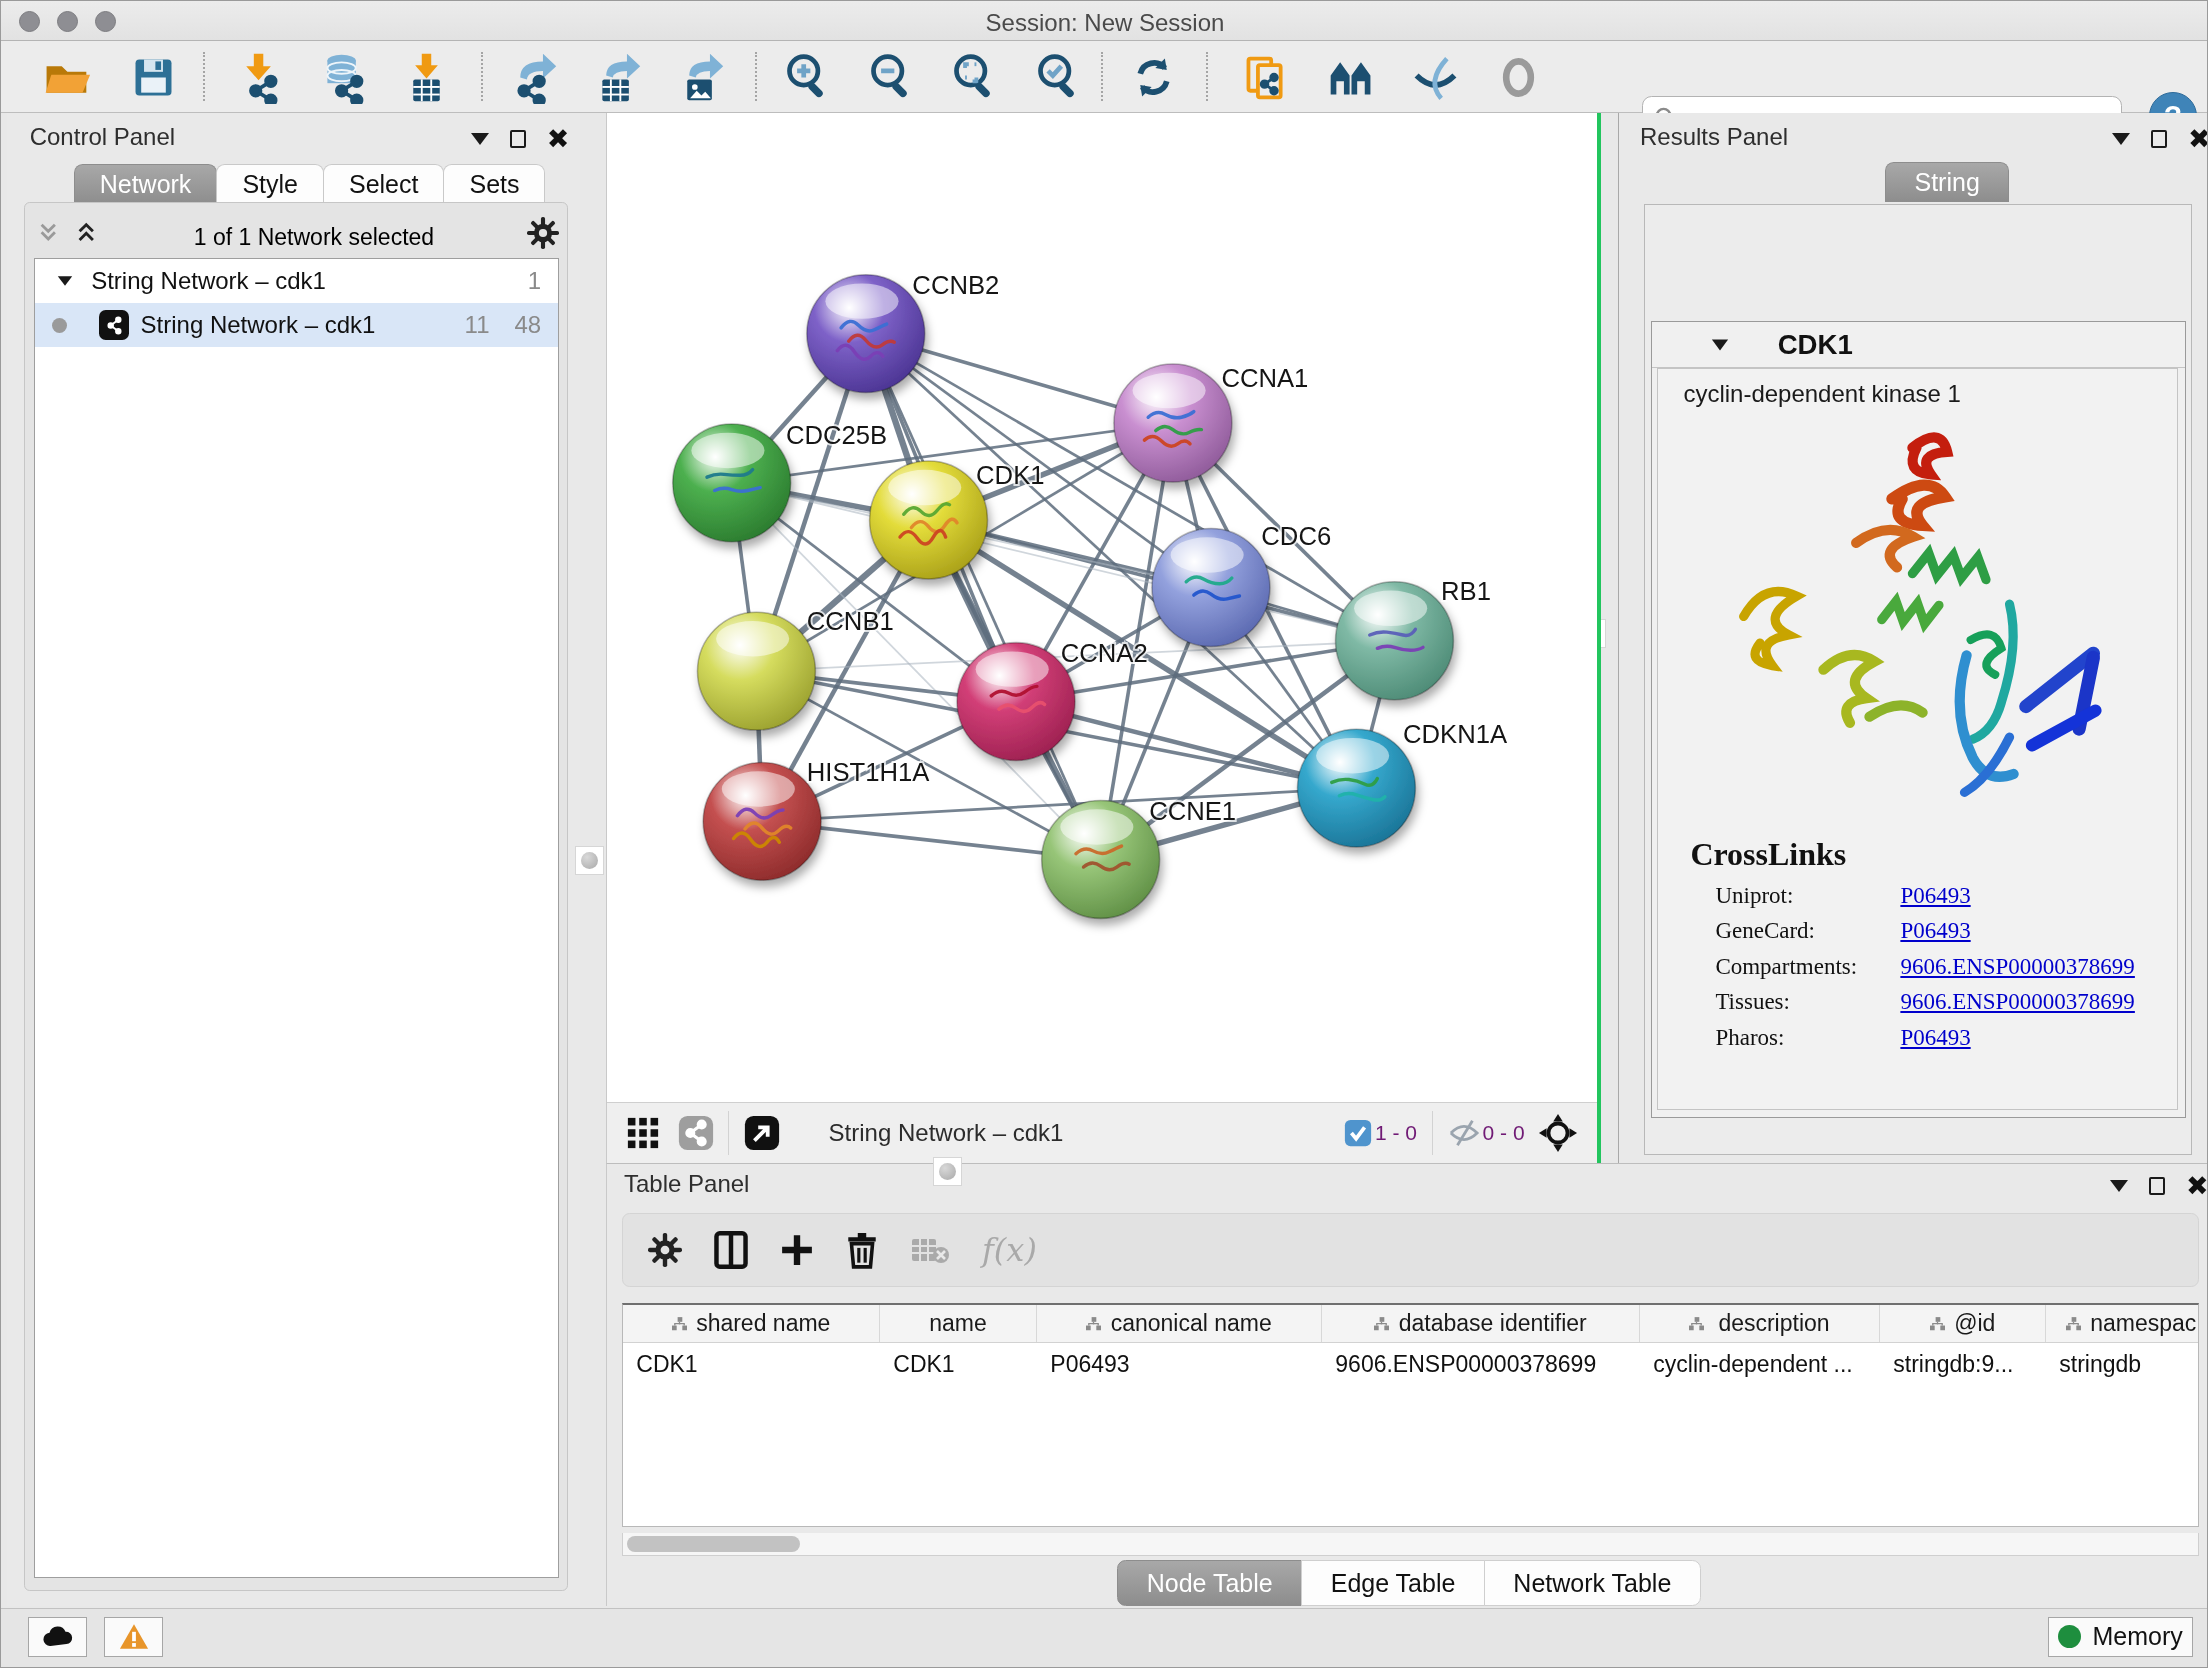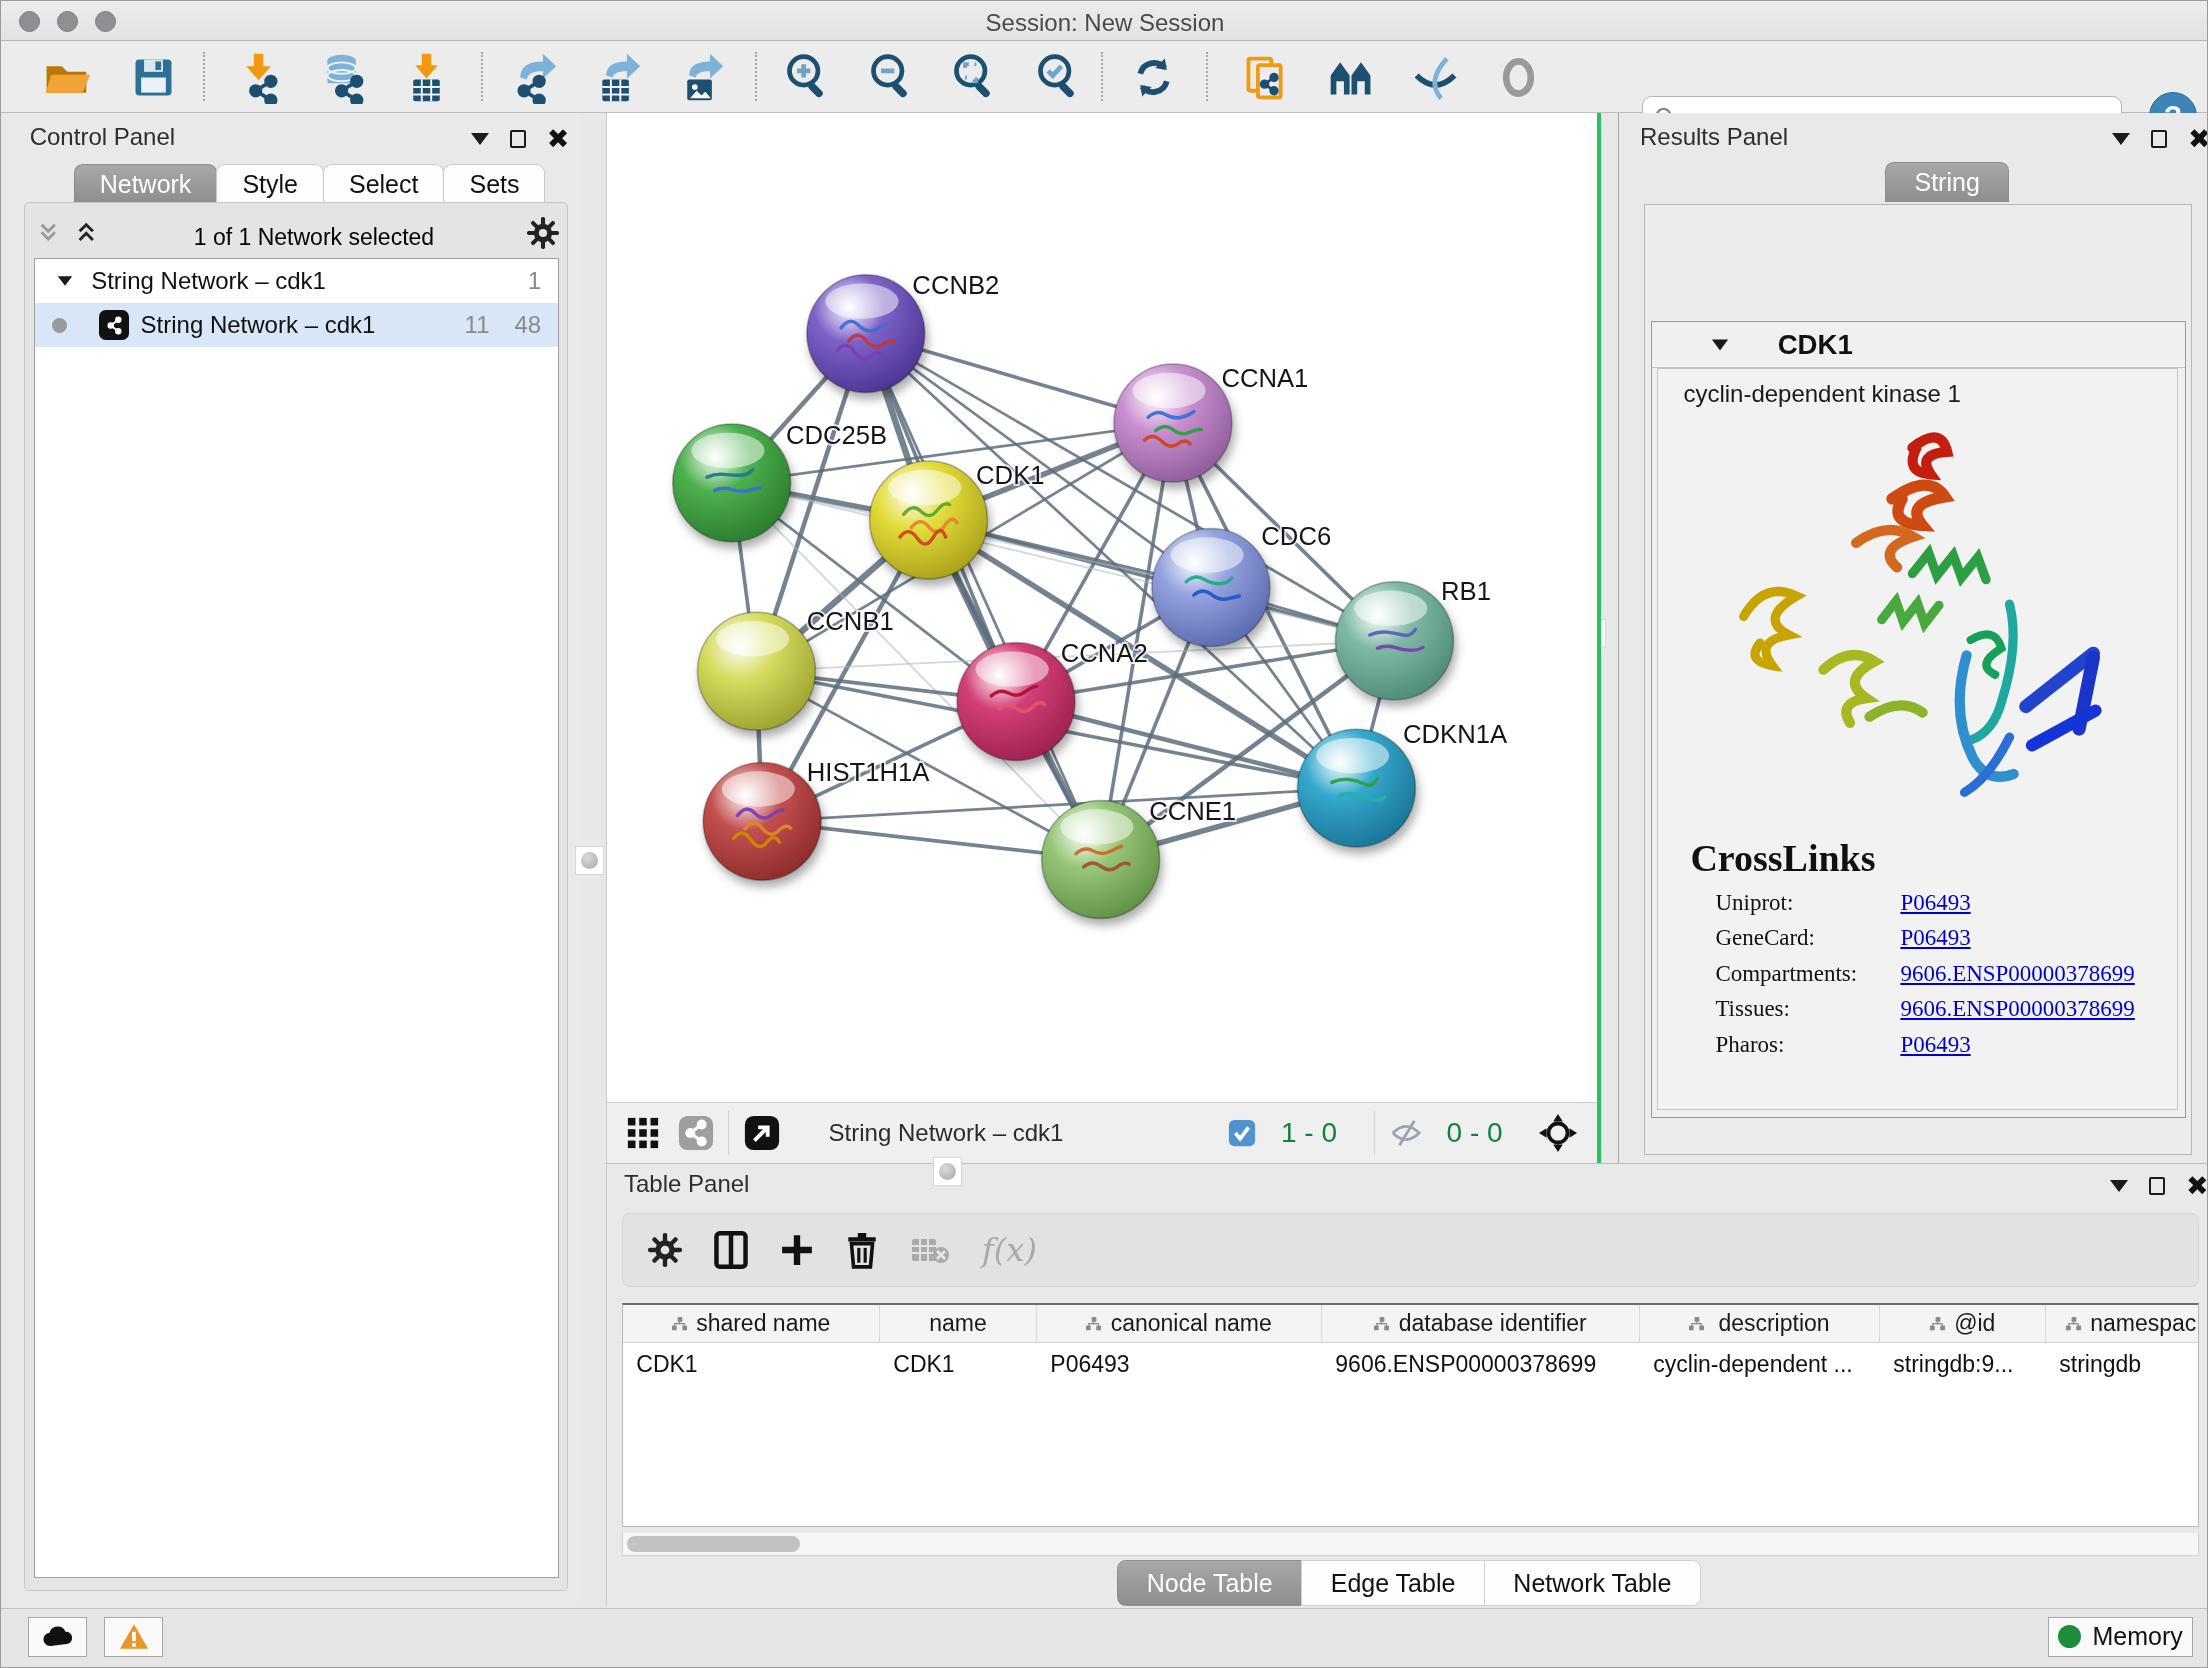--- a/index.html
+++ b/index.html
@@ -57,21 +57,21 @@
                  align-items:center; justify-content:center; }
 
   
   .net-area { position:absolute; left:605px; top:112px; width:995px; height:1050px; background:#fff;
               border-left:1px solid #c9c9c9; border-right:4px solid #22c55e; }
   .net-bar { position:absolute; left:0; bottom:0; width:100%; height:61px; background:#efefef;
              border-top:1px solid #cfcfcf; display:flex; align-items:center; }
   .nb-btn { background:none; border:none; cursor:pointer; display:flex; align-items:center; }
   .nb-sep { height:44px; border-left:1px solid #d2d2d2; margin:0 13.3px; }
   .nb-title { font-size:24px; color:#2c2c2c; }
-  .nb-count { font-size:28px; color:#15803d; margin:0 24px; }
+  .nb-count { font-size:21px; color:#701a75; margin:0 2px; }
   .splitter-dot { position:absolute; width:28.5px; height:28.5px; background:#fff; border:1px solid #d6d6d6;
                   display:flex; align-items:center; justify-content:center; }
   .splitter-dot i { width:17px; height:17px; border-radius:50%;
                     background:radial-gradient(circle at 35% 30%, #d9d9d9, #a8a8a8); display:block; }
 
   
   .results-panel { position:absolute; left:1617px; top:112px; width:592px; height:1050px; background:#e9e9e9;
                    border-left:1.9px solid #a8a8a8; }
   .rp-outer { position:absolute; left:25px; top:91px; width:548px; height:951px; background:#ececec;
               border:1px solid #b8b8b8; }
@@ -80,21 +80,21 @@
   .rp-btn { min-width:181px; height:46px; background:#fff; border:1px solid #c2c2c2; border-radius:8.6px;
             font-size:24px; color:#111; font-family:"Liberation Sans",sans-serif; cursor:pointer; padding:0 19px; }
   .rp-entry { position:absolute; left:5.7px; top:116px; width:535px; height:797px; background:#f0f0f0;
               border:1px solid #9a9a9a; }
   .rp-entry-head { height:46px; display:flex; align-items:center; border-bottom:1px solid #c4c4c4; }
   .rp-gene { font-size:27.6px; font-weight:bold; color:#111; }
   .rp-inner { position:absolute; left:5.7px; top:46px; width:521px; height:742px; background:#f2f2f2;
               border:1px solid #c4c4c4; overflow:hidden; }
   .rp-desc { font-size:24px; color:#1a1a1a; margin:11.4px 0 0 25px; }
   .serif { font-family:"Liberation Serif", serif; }
-  .xl-title { font-size:38px; font-weight:bold; color:#111; margin:15px 0 5.7px 32px; }
+  .xl-title { font-size:32px; font-weight:bold; color:#111; margin:15px 0 5.7px 32px; }
   .xl-row { display:flex; font-size:23px; margin:9.5px 0 0 57px; }
   .xl-label { width:185px; color:#111; }
   .xl-link { color:#0000cc; text-decoration:underline; }
 
   
   .table-panel { position:absolute; left:605px; top:1162px; width:1604px; height:443px; background:#e9e9e9;
                  border-top:1.9px solid #bdbdbd; border-left:1px solid #c9c9c9; }
   .tp-toolbar { position:absolute; left:15px; top:49px; width:1577px; height:74px; background:#e2e2e2;
                 border:1px solid #d4d4d4; border-radius:7.6px; display:flex; align-items:center; gap:32px; padding-left:25px; }
   .tp-toolbar .tbico { background:none; border:none; cursor:pointer; display:flex; align-items:center; }

